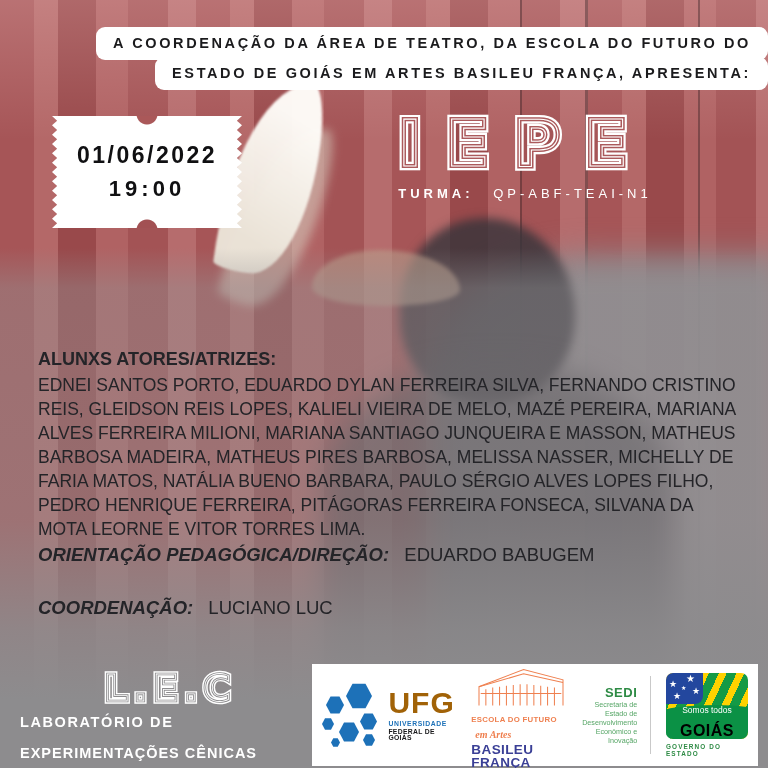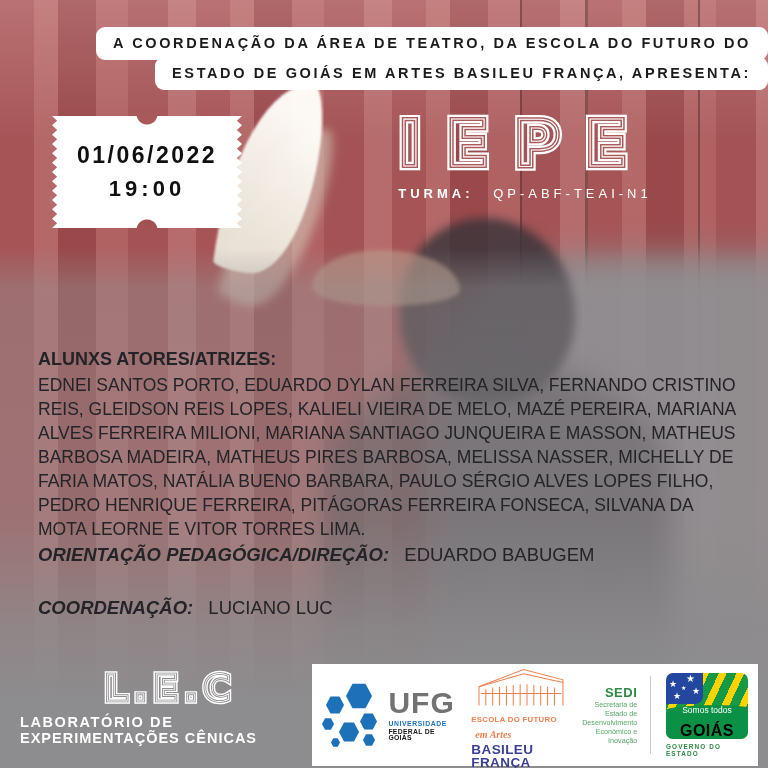--- a/index.html
+++ b/index.html
@@ -78,30 +78,30 @@
     line-height:24px;}
   .cast-label{font-weight:800;font-size:18px;margin-bottom:2px;}
   .cast-names{font-weight:400;}
   .line-label{font-weight:800;font-style:italic;}
   .line-value{font-weight:400;margin-left:10px;}
   .direction-line{position:absolute;left:38px;top:544px;font-size:18.5px;}
   .coordination-line{position:absolute;left:38px;top:597px;font-size:18.5px;}
   
   .lec{position:absolute;left:20px;top:662px;width:300px;color:#fff;z-index:6;}
   .lec-sub1{font-size:14.5px;font-weight:700;letter-spacing:1.6px;margin-top:2px;}
-  .lec-sub2{font-size:14.5px;font-weight:700;letter-spacing:1px;margin-top:0;}
+  .lec-sub2{font-size:14.5px;font-weight:700;letter-spacing:1px;margin-top:15px;}
   
   .partners{position:absolute;left:312px;top:664px;width:446px;height:102px;background:#fff;
     z-index:6;display:flex;align-items:center;box-sizing:border-box;padding:8px 10px;gap:6px;}
   .ufg{display:flex;align-items:center;gap:7px;}
   .hexwrap{position:relative;width:62px;height:64px;}
   .hex{position:absolute;background:#1d71b8;
     clip-path:polygon(25% 3%,75% 3%,100% 50%,75% 97%,25% 97%,0 50%);}
   .ufg-text{line-height:1;}
-  .ufg-acronym{font-size:30px;font-weight:800;color:#737373;letter-spacing:1px;}
+  .ufg-acronym{font-size:30px;font-weight:800;color:#a16207;letter-spacing:1px;}
   .ufg-l1{font-size:6.8px;font-weight:700;color:#1d71b8;letter-spacing:.6px;margin-top:3px;}
   .ufg-l2{font-size:6.8px;font-weight:700;color:#18181a;letter-spacing:.3px;margin-top:1px;}
   .school{display:flex;flex-direction:column;align-items:center;margin-left:8px;line-height:1;}
   .school-l1{font-size:7.8px;font-weight:800;color:#ef8050;letter-spacing:.3px;}
   .school-script{font-family:"Liberation Serif",serif;font-style:italic;font-size:10px;
     color:#ef8050;margin-left:4px;font-weight:700;}
   .school-l2{font-size:13.5px;font-weight:800;color:#3a3f96;letter-spacing:.4px;margin-top:2px;}
   .sedi{margin-left:auto;text-align:right;line-height:9px;width:82px;}
   .sedi-acronym{font-size:13px;font-weight:800;color:#2e8b45;letter-spacing:.5px;line-height:14px;}
   .sedi-desc{font-size:7.2px;color:#55a565;font-weight:400;}

